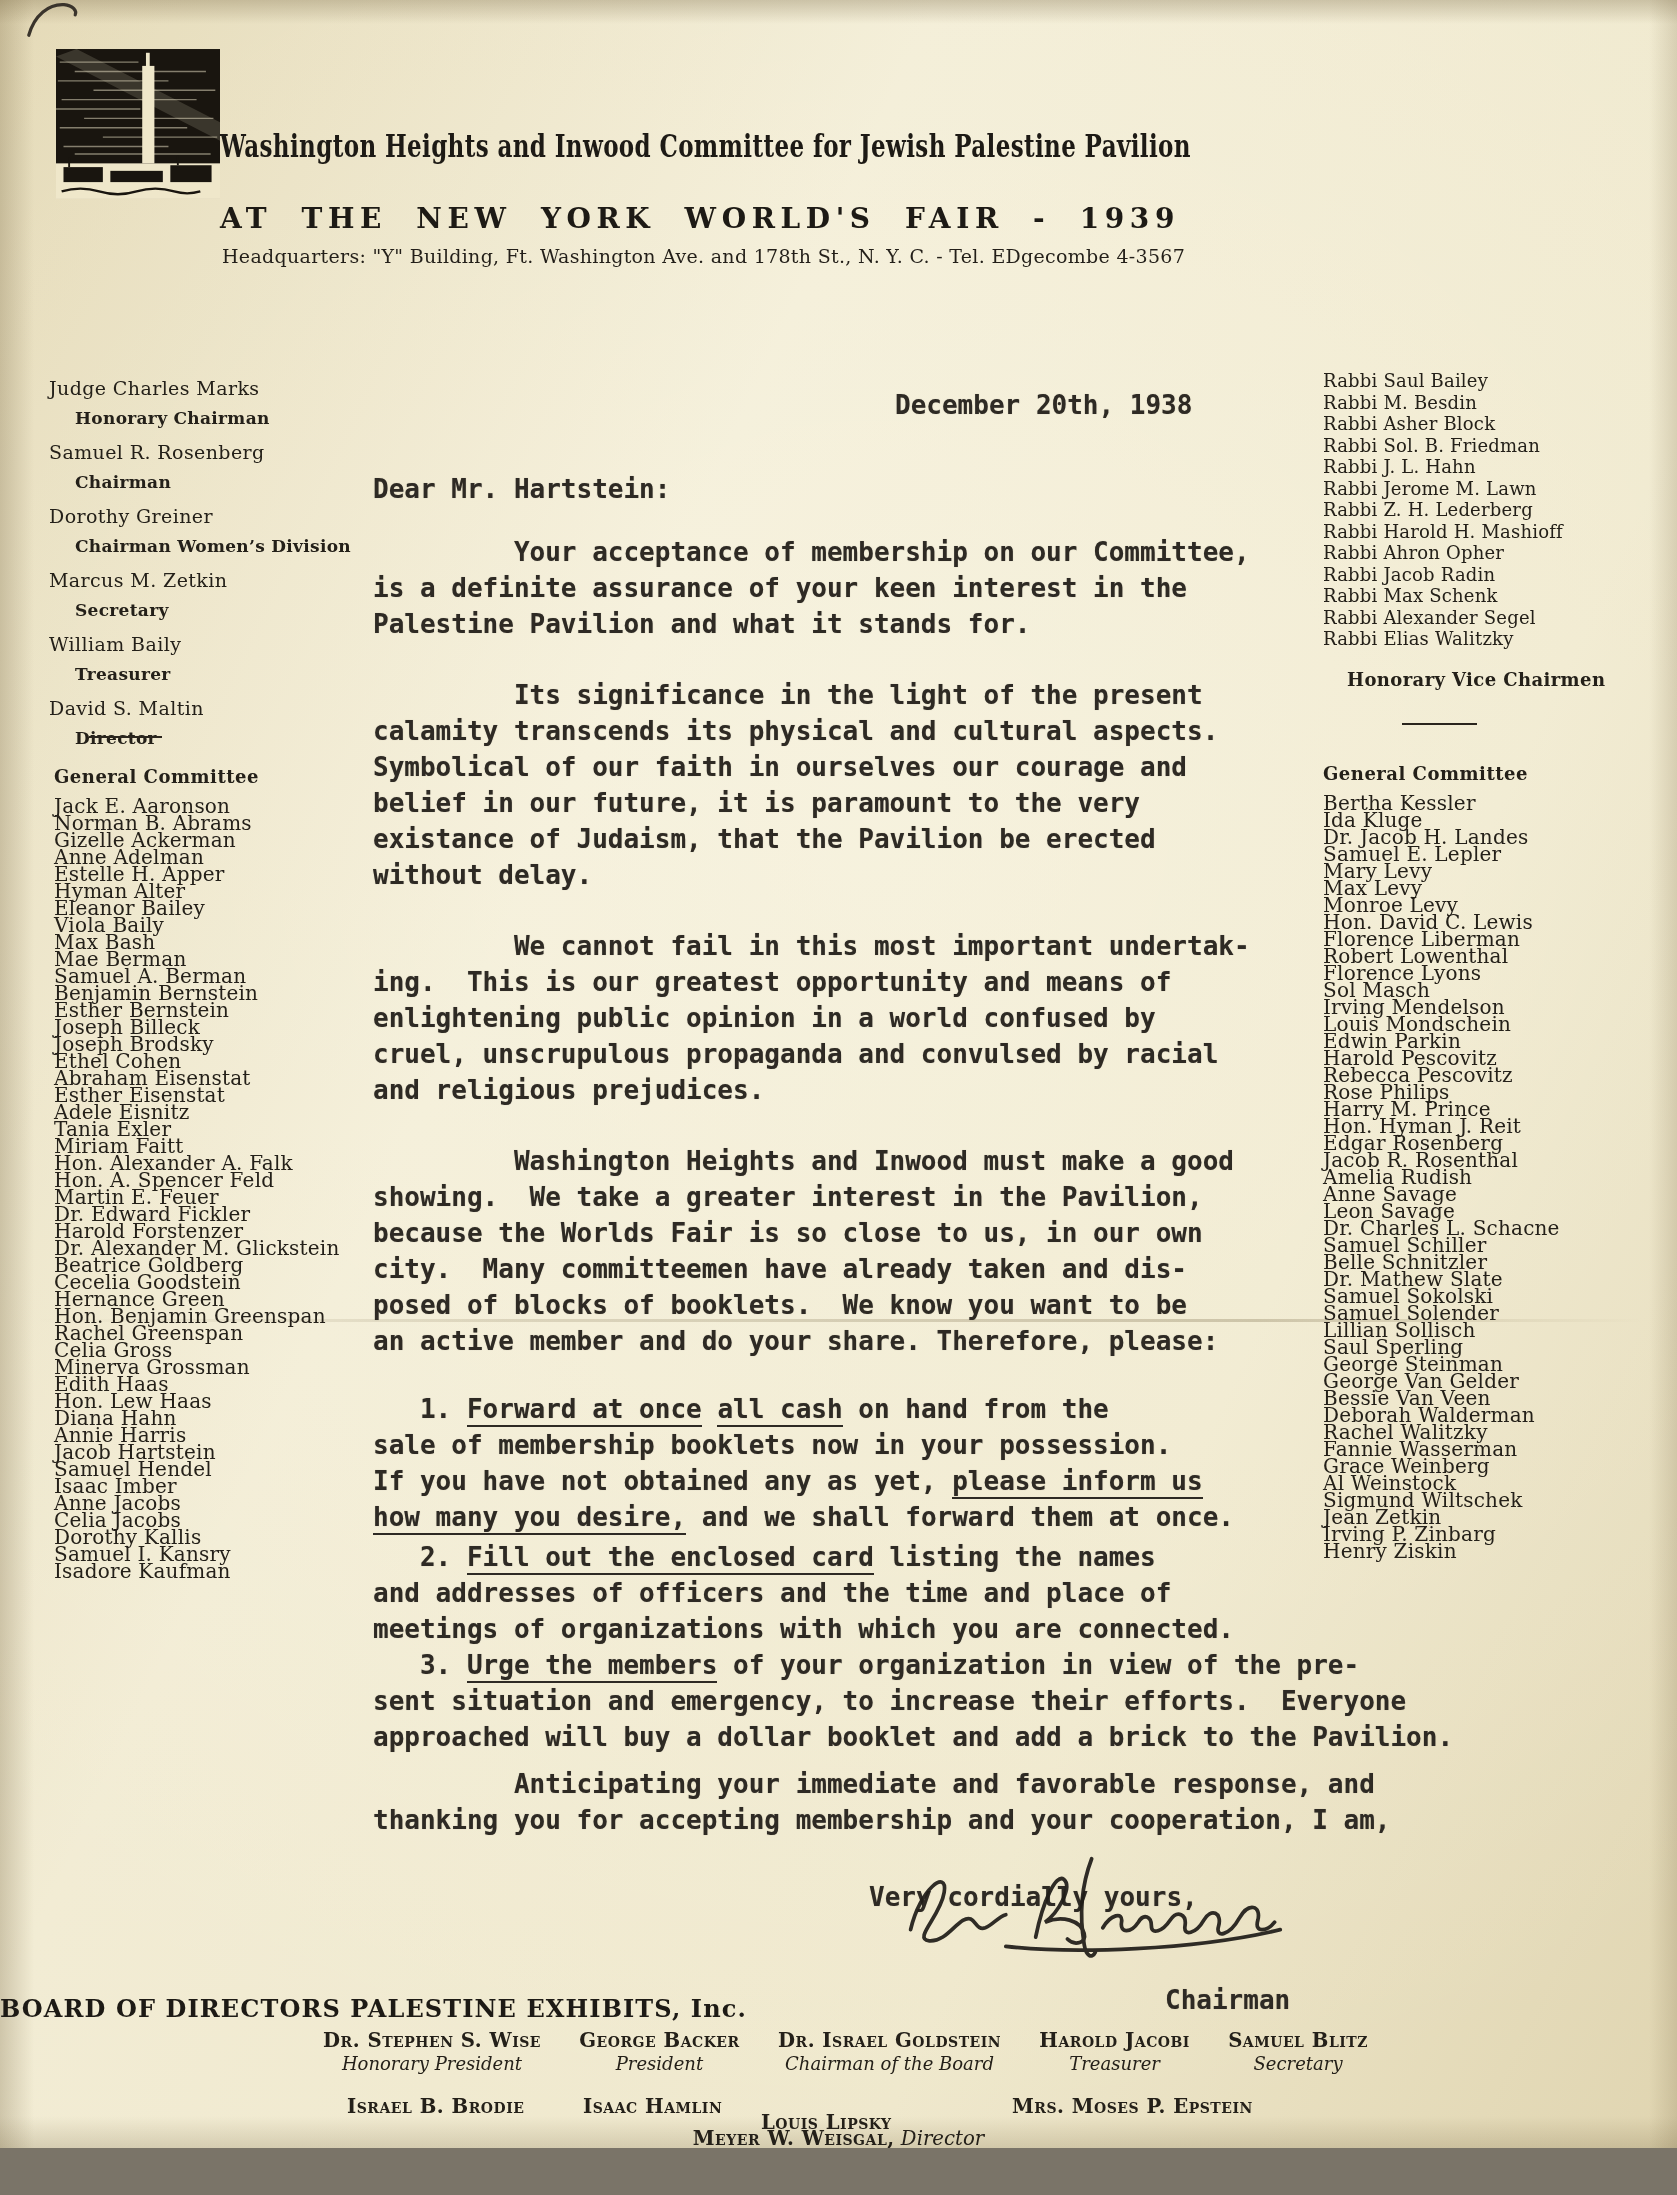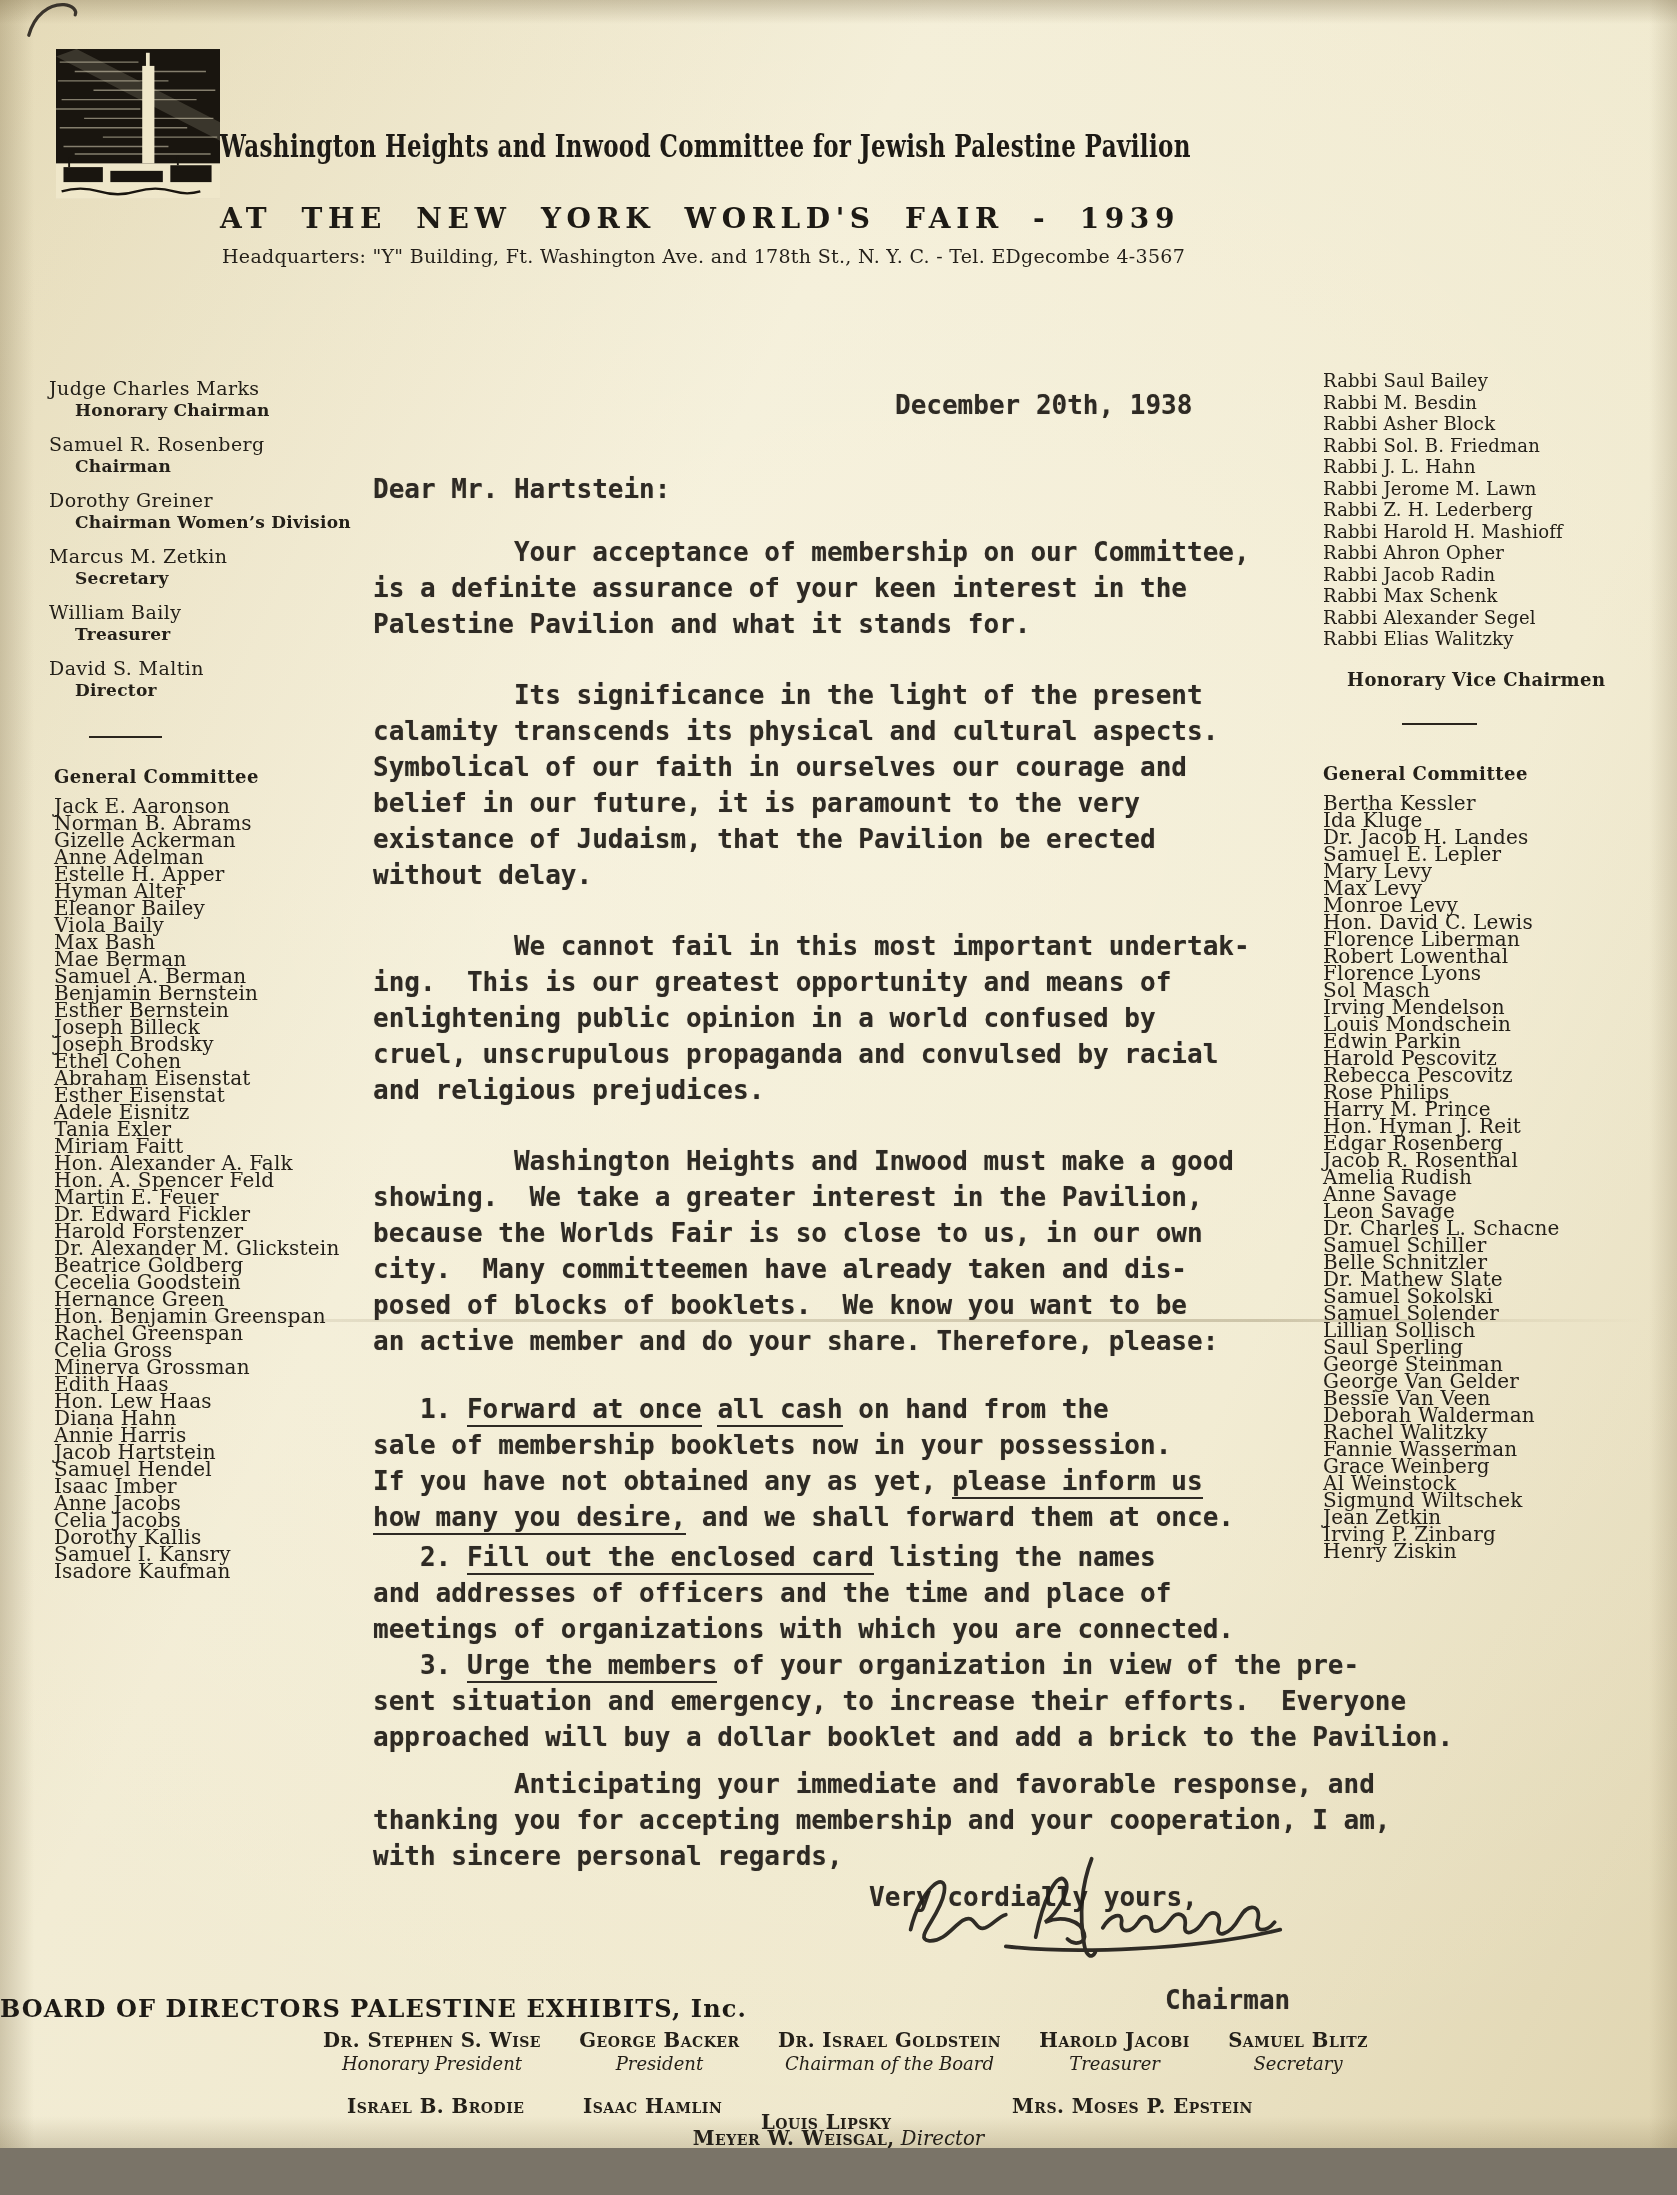--- a/index.html
+++ b/index.html
@@ -23,21 +23,21 @@
   .org-name{left:220px;top:127px;font-size:32px;font-weight:bold;letter-spacing:0.5px;
     transform:scaleX(.72);transform-origin:left top;white-space:nowrap;color:#1d1a15;}
   .subtitle{left:220px;top:202px;font-size:28px;font-weight:bold;letter-spacing:5.6px;word-spacing:14px;
     white-space:nowrap;color:#1d1a15;}
   .hq-line{left:222px;top:245px;font-size:19px;white-space:nowrap;color:#231f19;letter-spacing:0.3px;}
 
   
   .officers{left:49px;top:377px;width:309px;list-style:none;margin:0;padding:0;}
   .officers li{margin-bottom:12px;}
   .oname{display:block;font-size:19px;line-height:22.5px;letter-spacing:0.4px;}
-  .otitle{display:block;font-size:17px;line-height:21.5px;font-weight:bold;padding-left:26px;letter-spacing:0.3px;}
+  .otitle{display:block;font-size:17px;line-height:21.5px;font-weight:bold;padding-left:26px;letter-spacing:0.3px;margin-top:8px;}
   .sb-divider{border:none;border-top:2.3px solid #2a251d;margin:0;}
   .sb-heading{font-size:18px;font-weight:bold;letter-spacing:0.5px;}
   .namelist{list-style:none;margin:0;padding:0;font-size:20px;line-height:17px;letter-spacing:0.2px;white-space:nowrap;}
   .rabbis{list-style:none;margin:0;padding:0;font-size:18px;line-height:21.5px;letter-spacing:0.2px;white-space:nowrap;}
   .hvc-caption{font-size:18px;font-weight:bold;letter-spacing:0.4px;}
 
   
   .type{font-family:"DejaVu Sans Mono", monospace;color:#2e2a24;
     text-shadow:0 0 0.9px rgba(46,42,36,.35);font-size:26px;font-weight:600;margin-top:36px;}
   .tblock{left:373px;width:1068px;}
@@ -292,21 +292,20 @@
       <div class="tl"><span>meetings of organizations with which you are connected.</span></div>
     </div>
   <div class="abs type tblock" style="top:1611px;">
       <div class="tl"><span>   3. </span><span class="u">Urge the members</span><span> of your organization in view of the pre-</span></div>
       <div class="tl"><span>sent situation and emergency, to increase their efforts.  Everyone</span></div>
       <div class="tl"><span>approached will buy a dollar booklet and add a brick to the Pavilion.</span></div>
     </div>
   <div class="abs type tblock" style="top:1730px;">
       <div class="tl"><span>         Anticipating your immediate and favorable response, and</span></div>
       <div class="tl"><span>thanking you for accepting membership and your cooperation, I am,</span></div>
-      <div class="tl"><span>with sincere personal regards,</span></div>
     </div>
 
   <div class="abs type valediction">Very cordially yours,</div>
 
   <svg class="abs signature" width="412" height="112" viewBox="0 0 440 120">
     <g fill="none" stroke="#1f1c18" stroke-width="4" stroke-linecap="round" opacity="0.92">
       <path d="M210,4 C200,30 196,60 202,96 C204,108 210,112 214,104"></path>
       <path d="M16,80 C26,36 56,14 52,40 C48,66 18,90 36,92 C52,93 62,76 72,70 C86,62 84,82 96,78 C104,75 110,66 118,64"></path>
       <path d="M150,88 C158,48 172,20 180,26 C190,34 174,62 160,72 C178,64 198,70 202,84 C205,94 192,98 184,90"></path>
       <path d="M222,78 C230,64 244,60 242,72 C240,84 252,84 260,72 C266,62 274,66 274,76 C274,86 286,82 294,70 C302,58 312,64 310,76 C308,88 322,84 330,70 C338,56 350,62 346,76 C342,90 358,86 368,68 C378,50 392,54 388,70 C384,84 398,82 406,72"></path>

